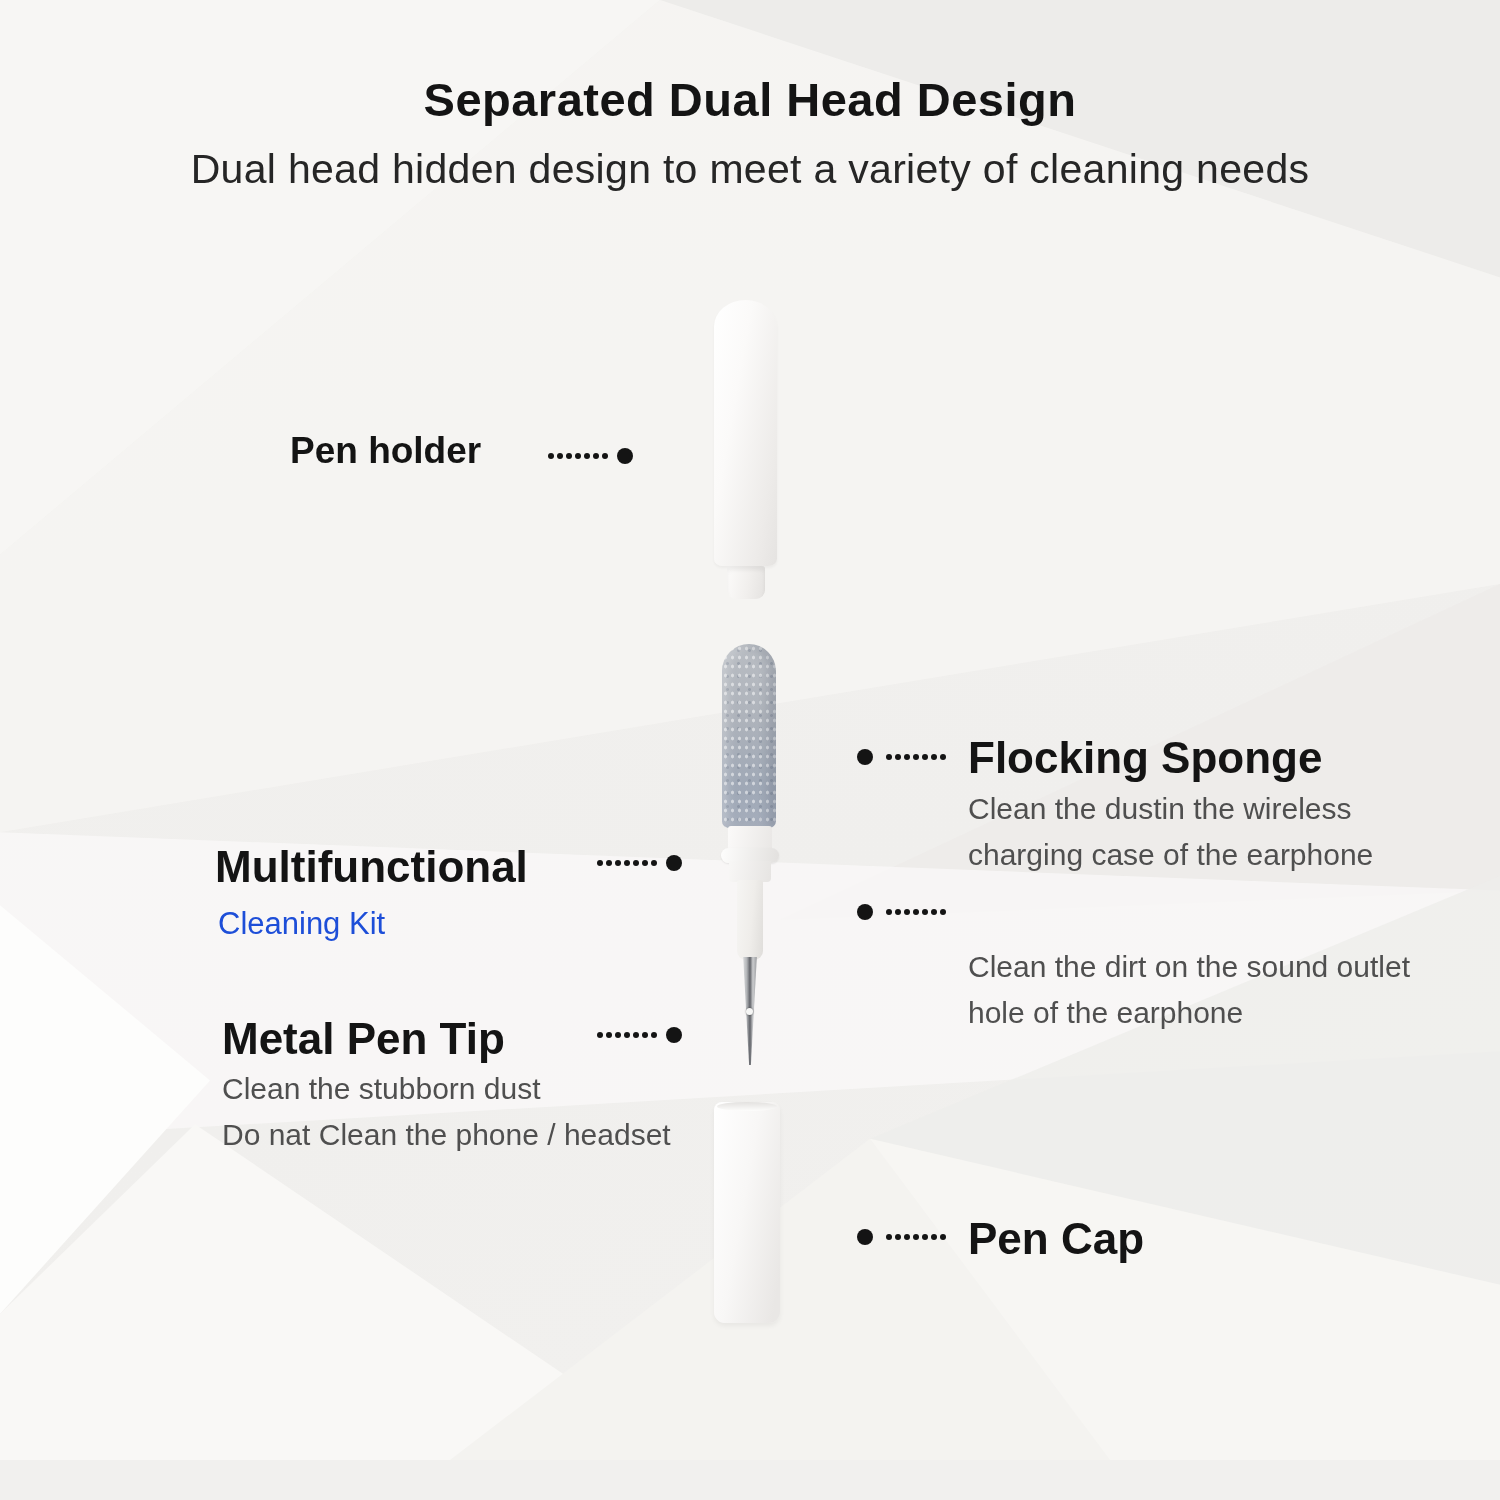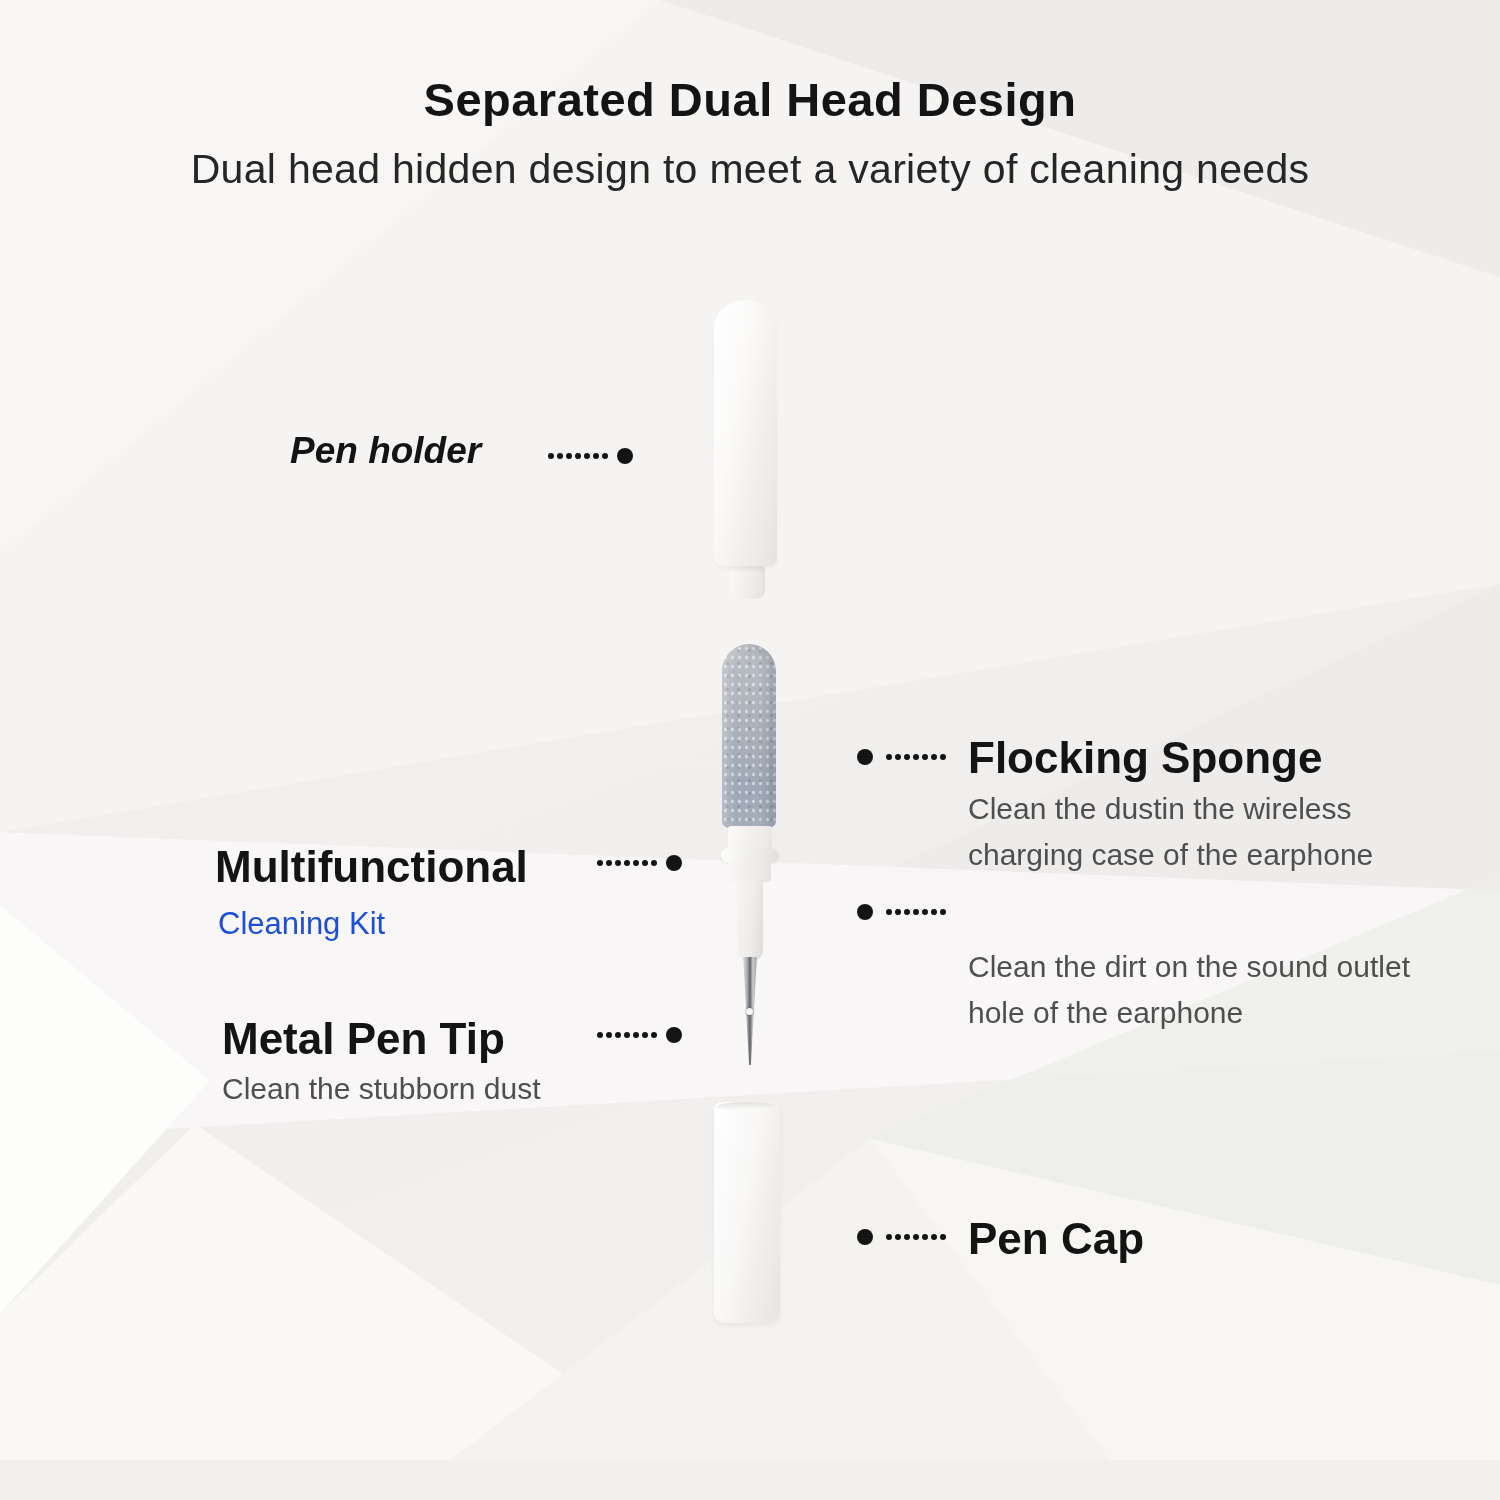--- a/index.html
+++ b/index.html
@@ -38,21 +38,21 @@
   .leader{position:absolute;display:flex;align-items:center;}
   .leader i{width:6px;height:6px;border-radius:50%;background:#141414;margin-right:3px;}
   .leader b{width:16px;height:16px;border-radius:50%;background:#141414;}
   .leader.to-right b{margin-left:6px;}
   .leader.to-left b{margin-right:10px;}
   .leader.to-left i{margin-right:0;margin-left:3px;}
 
   
   .lbl{position:absolute;color:#141414;font-weight:700;white-space:nowrap;}
   .lbl.big{font-size:44px;}
-  .lbl.mid{font-size:37px;font-style:italic;}
+  .lbl.mid{font-size:37px;}
   .sub{position:absolute;color:#1d4ed8;font-weight:400;font-size:31px;white-space:nowrap;}
   .desc{position:absolute;color:#4f4f4f;font-weight:400;font-size:30px;line-height:46px;white-space:nowrap;}
 
   
   .part{position:absolute;}
   .pen-holder-body{
     left:714px;top:300px;width:63px;height:266px;
     border-radius:32px 32px 9px 9px / 27px 27px 7px 7px;
     background:linear-gradient(100deg,#ffffff 0%,#fbfaf9 35%,#edebe9 80%,#e5e3e1 100%);
     box-shadow:0 2px 3px rgba(0,0,0,.04);
@@ -182,20 +182,21 @@
       <i></i>
       <i></i>
       <i></i>
       <i></i>
       <i></i>
       <i></i>
       <b></b>
   </div>
   <div class="desc" style="left:222px;top:1066px;">
     <div>Clean the stubborn dust</div>
+    <div>Do nat Clean the phone / headset</div>
   </div>
 
   <div class="leader to-left" style="left:857px;top:749px;">
     <b></b>
       <i></i>
       <i></i>
       <i></i>
       <i></i>
       <i></i>
       <i></i>

